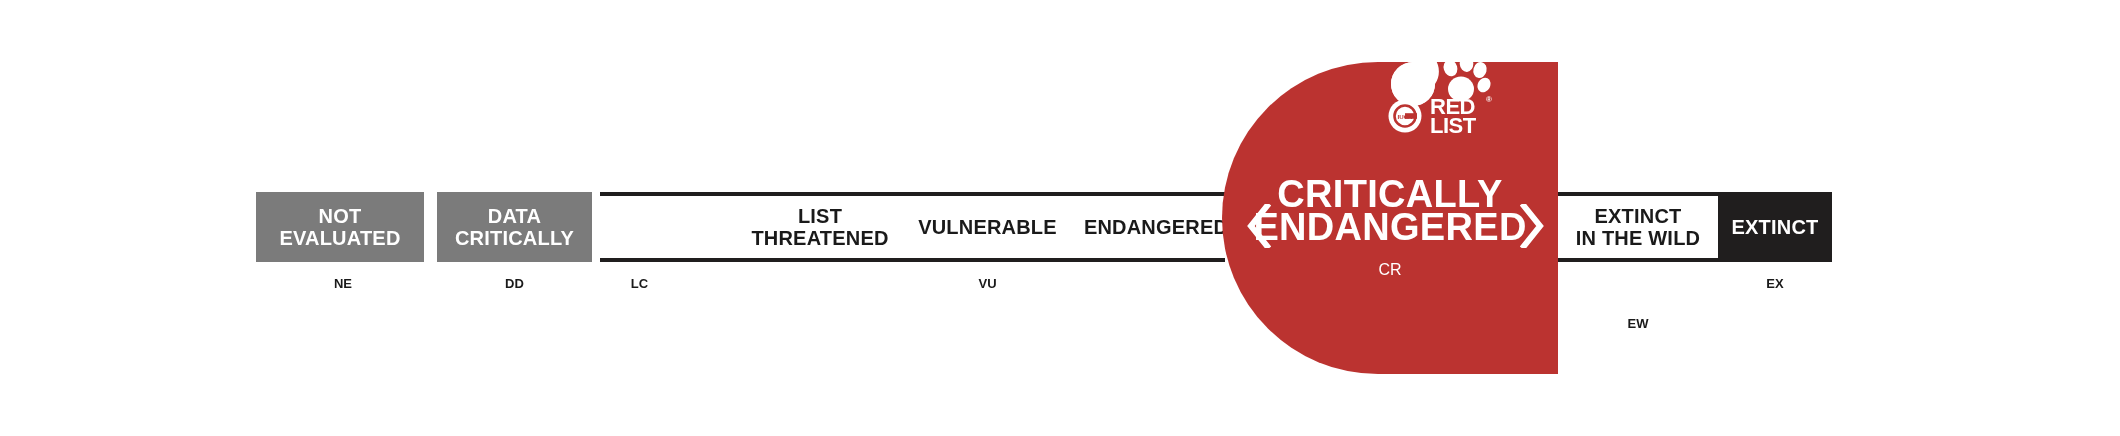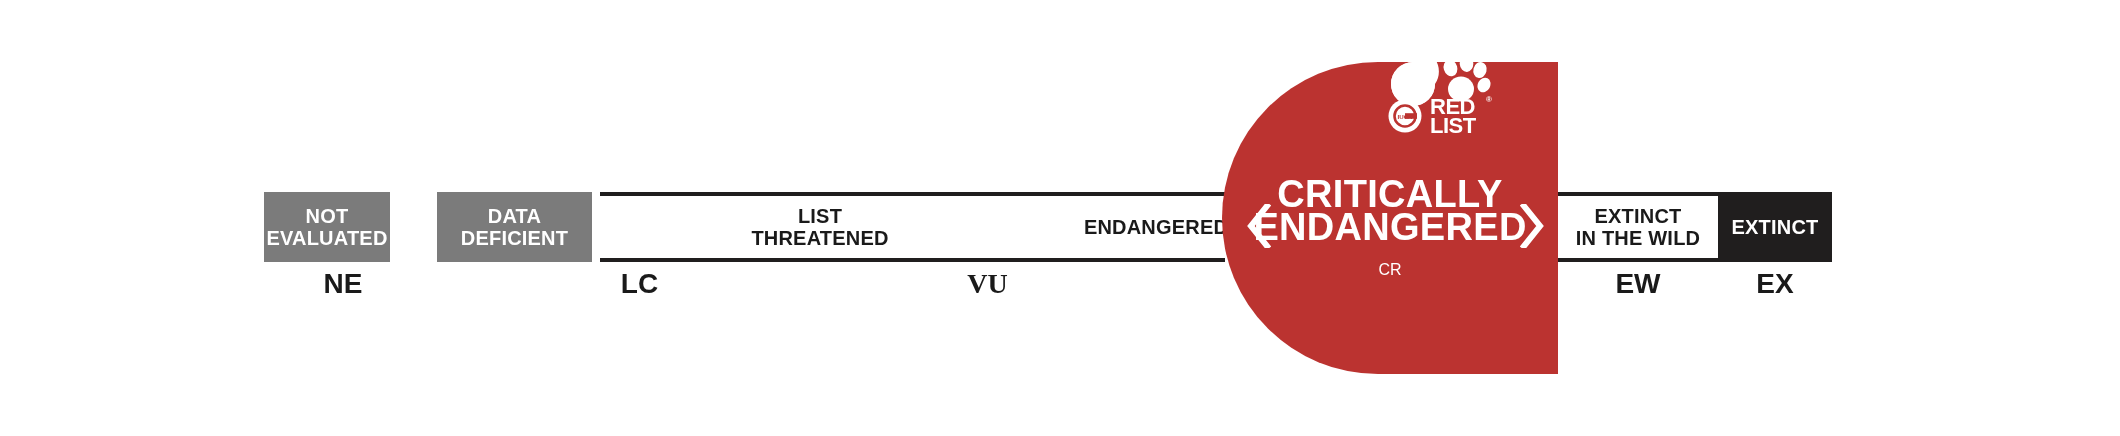--- a/index.html
+++ b/index.html
@@ -76,21 +76,21 @@
     box-sizing: border-box;
   }
 
   
   .code {
     position: absolute;
     top: 271px;
     height: 26px;
     text-align: center;
     font-weight: bold;
-    font-size: 28px;
+    font-size: 13px;
     line-height: 26px;
     color: #1a1a1a;
   }
 
   
   #cr-highlight {
     position: absolute;
     left: 1222px;
     top: 62px;
     width: 336px;
@@ -148,36 +148,39 @@
   #redlist-logo svg { display: block; }
 </style>
 </head>
 <body>
 
 <div id="scale-chart">
 
   <div class="rule-band" style="left:600px; width:625px;"></div>
   <div class="rule-band" style="left:1556px; width:162px;"></div>
 
-  <div class="cat filled-grey" style="left:264px; width:126px;">
+  <div class="cat filled-grey" style="left:256px; width:168px;">
     <div class="cat-label">NOT
 EVALUATED</div>
   </div>
 
   <div class="cat filled-grey" style="left:437px; width:155px;">
     <div class="cat-label">DATA
-DEFICIENT</div>
+CRITICALLY</div>
   </div>
 
 
   <div class="cat plain" style="left:735px; width:170px;">
     <div class="cat-label">LIST
 THREATENED</div>
   </div>
 
+  <div class="cat plain" style="left:905px; width:165px;">
+    <div class="cat-label">VULNERABLE</div>
+  </div>
 
   <div class="cat plain" style="left:1070px; width:172px;">
     <div class="cat-label">ENDANGERED</div>
   </div>
 
   <div class="cat plain" style="left:1558px; width:160px;">
     <div class="cat-label">EXTINCT
 IN THE WILD</div>
   </div>
 
@@ -229,18 +232,19 @@
 
       <g fill="#ffffff">
         <text x="42" y="58" font-family="Liberation Sans, sans-serif" font-size="22" font-weight="bold" letter-spacing="-0.5">RED</text>
         <text x="42" y="77" font-family="Liberation Sans, sans-serif" font-size="22" font-weight="bold" letter-spacing="-0.5">LIST</text>
         <text x="98" y="46" font-family="Liberation Sans, sans-serif" font-size="8" font-weight="bold">®</text>
       </g>
     </svg>
   </div>
 
   <div class="code" style="left:268px; width:150px;">NE</div>
+  <div class="code" style="left:437px; width:155px;">DD</div>
   <div class="code" style="left:572px; width:135px;">LC</div>
-  <div class="code" style="left:905px; width:165px;font-family:Liberation Serif, serif;">VU</div>
-  <div class="code" style="left:1558px; width:160px;">EW</div>
+  <div class="code" style="left:905px; width:165px;">VU</div>
+  <div class="code" style="left:1558px; width:160px;margin-top:40px;">EW</div>
   <div class="code" style="left:1718px; width:114px;">EX</div>
 
 </div>
 
 </body></html>

